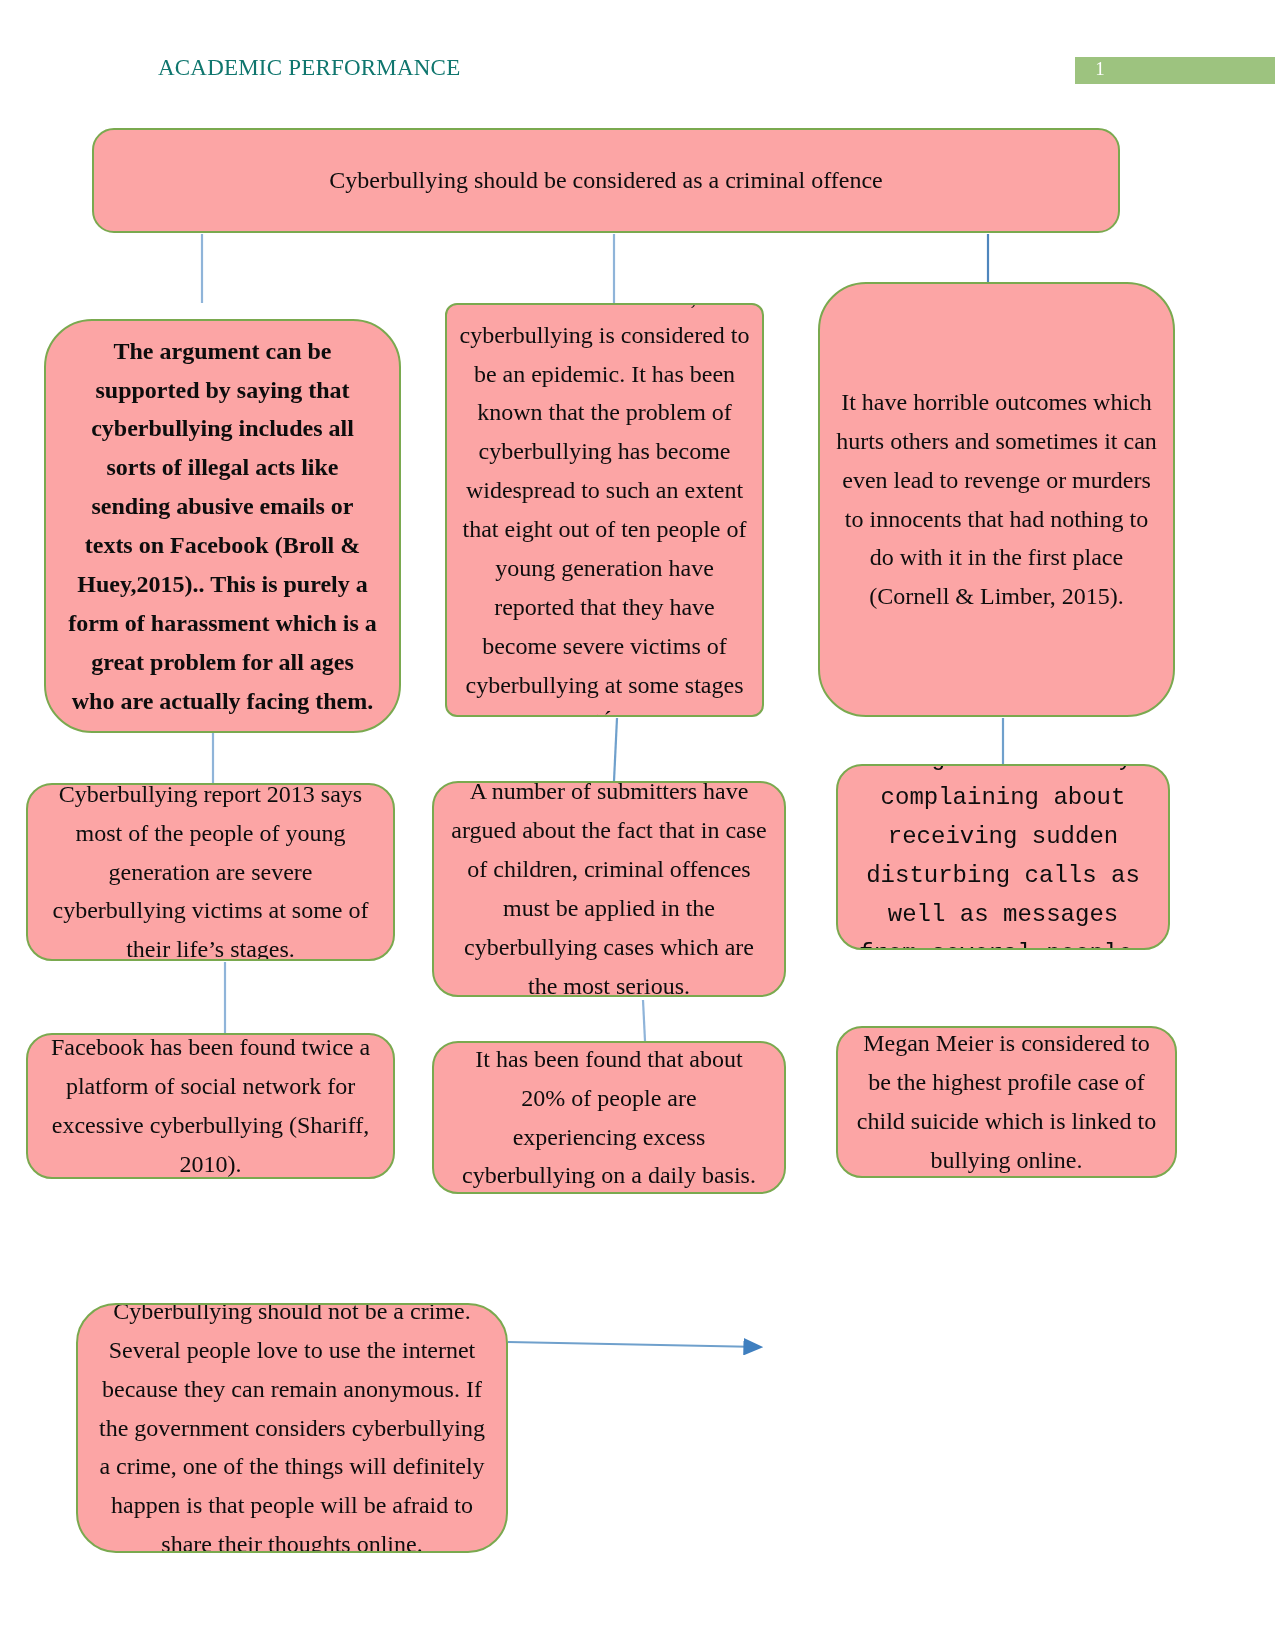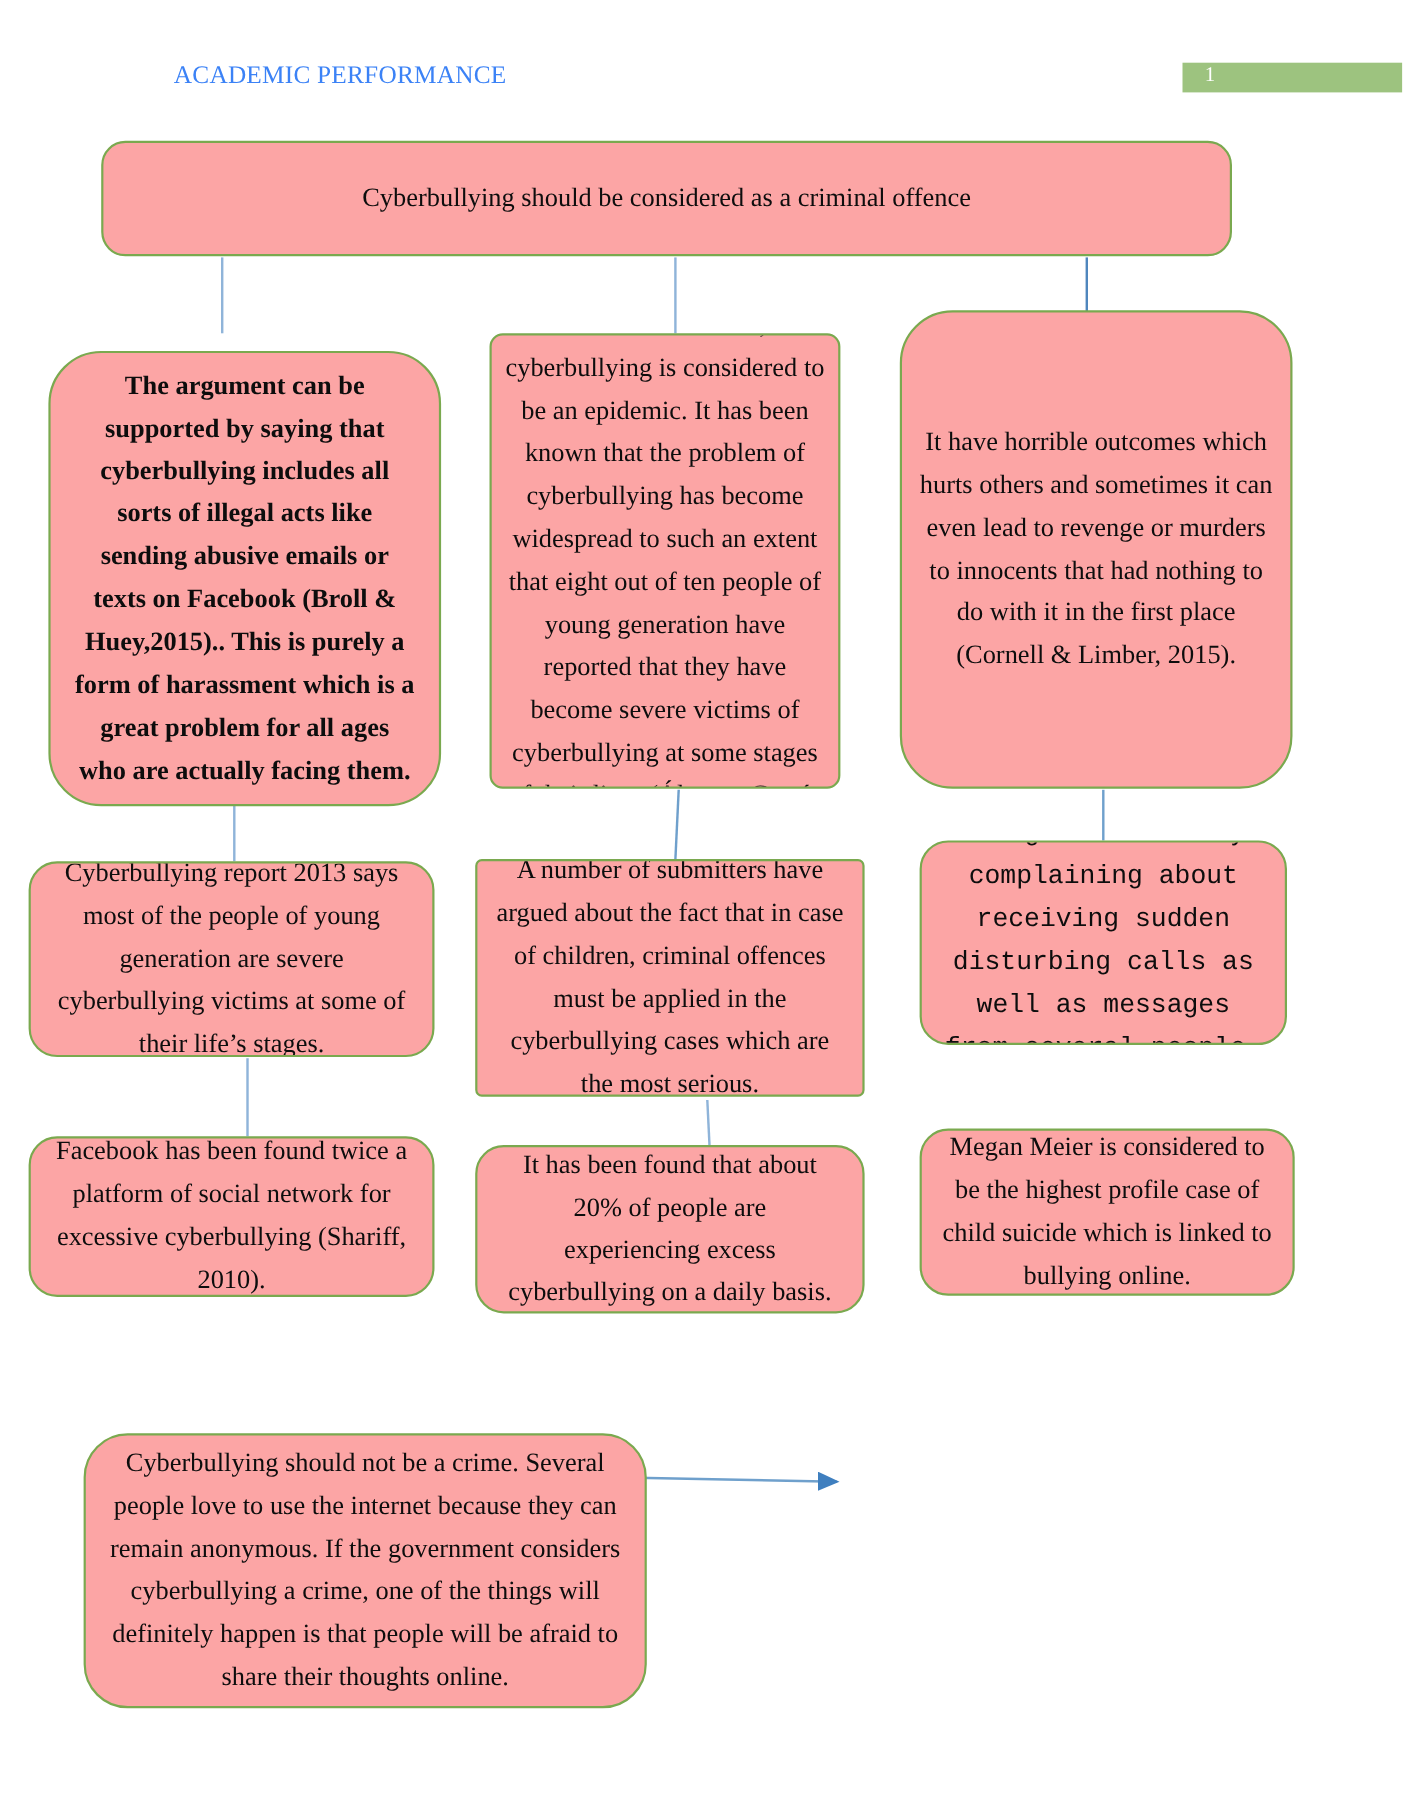--- a/index.html
+++ b/index.html
@@ -25,21 +25,21 @@
     width: 1275px;
     height: 110px;
   }
   .running-head {
     position: absolute;
     left: 158px;
     top: 55px;
     font-size: 23px;
     letter-spacing: 0.2px;
     white-space: nowrap;
-    color: #3b82f6;
+    color: #0f766e;
   }
   .page-number-bar {
     position: absolute;
     left: 1075px;
     top: 57px;
     width: 200px;
     height: 27px;
     background: #9dc37f;
   }
   .page-number {
@@ -116,21 +116,21 @@
   #node-r3c1 {
     left: 26px; top: 783px;
     width: 369px; height: 178px;
     border-radius: 26px;
   }
   #node-r3c1 .node-text { font-size: 24px; padding: 0 16px; }
 
   #node-r3c2 {
     left: 432px; top: 781px;
     width: 354px; height: 216px;
-    border-radius: 6px;
+    border-radius: 26px;
   }
   #node-r3c2 .node-text { font-size: 24px; padding: 0 14px; }
 
   #node-r3c3 {
     left: 836px; top: 764px;
     width: 334px; height: 186px;
     border-radius: 26px;
   }
   #node-r3c3 .node-text { font-size: 24px; padding: 0 14px; font-family: Liberation Mono, monospace; }
 
@@ -152,21 +152,21 @@
   #node-r4c3 {
     left: 836px; top: 1026px;
     width: 341px; height: 152px;
     border-radius: 26px;
   }
   #node-r4c3 .node-text { font-size: 24px; padding: 0 14px; }
 
   
   #node-b1 {
     left: 76px; top: 1303px;
-    width: 512px; height: 250px;
+    width: 432px; height: 250px;
     border-radius: 40px;
   }
   #node-b1 .node-text { font-size: 24px; padding: 0 14px; }
 
   #node-b2 {
     left: 765px; top: 1276px;
     width: 412px; height: 148px;
     border-radius: 26px;
   }
   #node-b2 .node-text { font-size: 24px; padding: 0 14px; }

